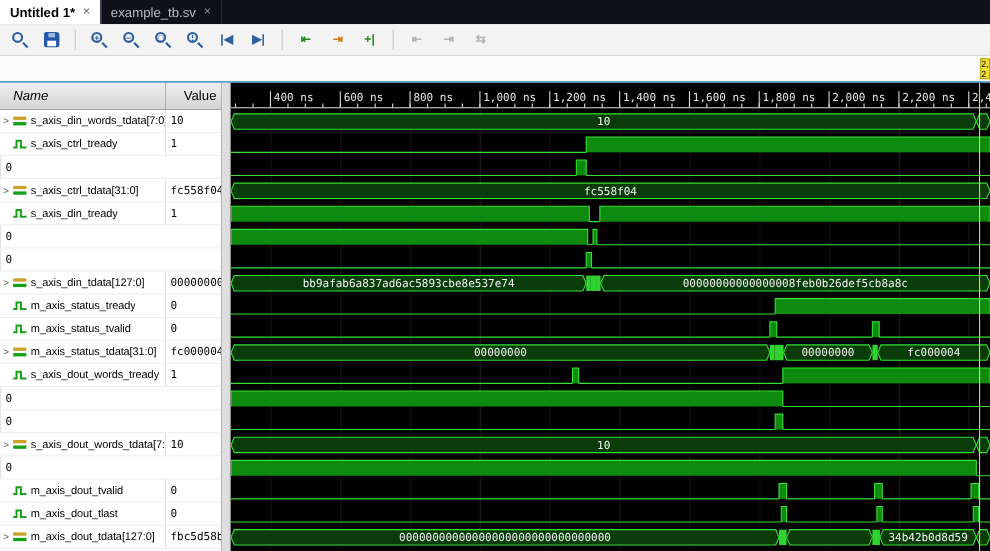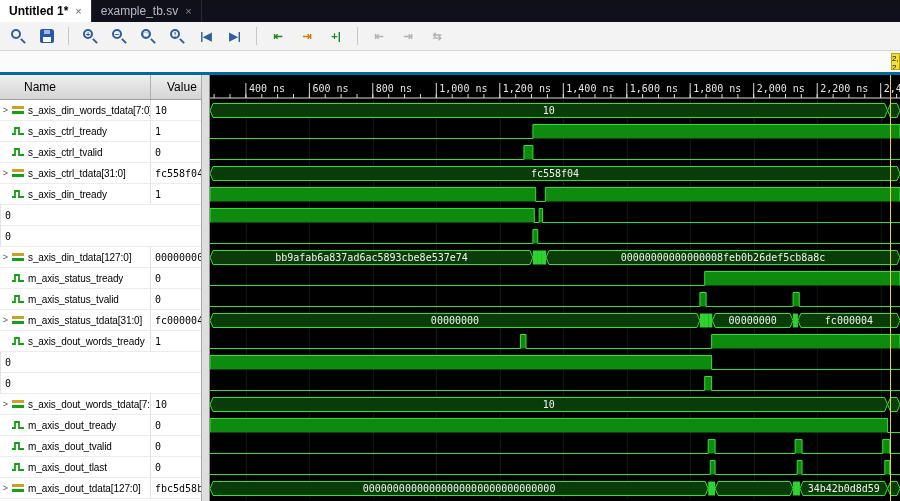--- a/index.html
+++ b/index.html
@@ -20,29 +20,29 @@
   .tsep { width:1px; height:18px; background:#c7c7c7; margin:0 5px; flex:none; }
   .tglyph { font-size:11px; font-weight:bold; line-height:1; }
   .mag { position:relative; width:14px; height:14px; flex:none; }
   .mag .lens { position:absolute; top:0; left:0; width:10px; height:10px; border:2px solid #2d5e9e; border-radius:50%; display:flex; align-items:center; justify-content:center; font-size:8px; font-weight:bold; color:#2d5e9e; }
   .mag .handle { position:absolute; width:6px; height:2px; background:#2d5e9e; bottom:1px; right:-1px; transform:rotate(45deg); }
   .floppy { position:relative; width:14px; height:14px; background:#2458a8; border-radius:2px 3px 2px 2px; }
   .floppy::before { content:""; position:absolute; left:3px; right:3px; bottom:1px; height:5px; background:#fff; }
   .floppy::after { content:""; position:absolute; top:1px; left:4px; width:6px; height:4px; background:#9db9e0; }
 
   
-  .substrip { height:24px; background:#fbfbfb; border-bottom:3px solid #0369a1; position:relative; flex:none; }
+  .substrip { height:24px; background:#fbfbfb; border-bottom:1px solid #0369a1; position:relative; flex:none; }
   .cursor-time-box { position:absolute; right:0; top:2px; bottom:2px; width:9px; background:#f2df3a; border:1px solid #b5a40f; color:#000; font-size:8px; line-height:9px; overflow:hidden; word-break:break-all; }
 
   
   .main { flex:1; display:flex; overflow:hidden; }
 
   .left { width:202px; flex:none; display:flex; flex-direction:column; background:#fff; border-right:1px solid #aaa; }
   .left-header { height:25px; flex:none; background:linear-gradient(#efefef,#d4d4d4); border-bottom:1px solid #9f9f9f; display:flex; align-items:stretch; font-size:12px; color:#000; }
-  .lh-name { width:150px; padding-left:24px; display:flex; align-items:center; }
+  .lh-name { width:150px; padding-left:12px; display:flex; align-items:center;font-style:italic; }
   .lh-value { flex:1; padding-left:16px; border-left:1px solid #b0b0b0; display:flex; align-items:center; }
   .sig-rows { flex:1; overflow:hidden; }
   .sig-row { height:21px; display:flex; align-items:stretch; border-bottom:1px solid #ececec; background:#fff; }
   .sig-name-cell { width:150px; flex:none; display:flex; align-items:center; overflow:hidden; white-space:nowrap; }
   .expander { width:11px; flex:none; text-align:center; color:#555; font-size:9px; }
   .sig-icon { flex:none; display:flex; align-items:center; }
   .sig-name { font-size:10px; letter-spacing:-0.1px; color:#000; margin-left:3px; overflow:hidden; }
   .sig-value { flex:1; font-family:"DejaVu Sans Mono",monospace; font-size:10px; color:#000; padding-left:4px; border-left:1px solid #e2e2e2; display:flex; align-items:center; overflow:hidden; white-space:nowrap; }
 
   .splitter { width:8px; flex:none; background:#dedede; border-right:1px solid #8f8f8f; }
@@ -161,29 +161,20 @@
               <span class="sig-icon">
                 <svg width="14" height="12" viewBox="0 0 14 12">
                   <path d="M1,9 H4 V3 H8 V9 H13" fill="none" stroke="#15a015" stroke-width="1.8"></path>
                 </svg>
               </span>
               <span class="sig-name">s_axis_ctrl_tready</span>
             </div>
             <div class="sig-value">1</div>
           </div>
           <div class="sig-row">
-            <div class="sig-name-cell">
-              <span class="expander"></span>
-              <span class="sig-icon">
-                <svg width="14" height="12" viewBox="0 0 14 12">
-                  <path d="M1,9 H4 V3 H8 V9 H13" fill="none" stroke="#15a015" stroke-width="1.8"></path>
-                </svg>
-              </span>
-              <span class="sig-name">s_axis_ctrl_tvalid</span>
-            </div>
             <div class="sig-value">0</div>
           </div>
           <div class="sig-row">
             <div class="sig-name-cell">
               <span class="expander">&gt;</span>
               <span class="sig-icon">
                 <svg width="14" height="12" viewBox="0 0 14 12">
                   <rect x="1" y="2" width="12" height="3" fill="#c9a227"></rect>
                   <rect x="1" y="7" width="12" height="3" fill="#15a015"></rect>
                 </svg>
@@ -285,29 +276,20 @@
                 <svg width="14" height="12" viewBox="0 0 14 12">
                   <rect x="1" y="2" width="12" height="3" fill="#c9a227"></rect>
                   <rect x="1" y="7" width="12" height="3" fill="#15a015"></rect>
                 </svg>
               </span>
               <span class="sig-name">s_axis_dout_words_tdata[7:0]</span>
             </div>
             <div class="sig-value">10</div>
           </div>
           <div class="sig-row">
-            <div class="sig-name-cell">
-              <span class="expander"></span>
-              <span class="sig-icon">
-                <svg width="14" height="12" viewBox="0 0 14 12">
-                  <path d="M1,9 H4 V3 H8 V9 H13" fill="none" stroke="#15a015" stroke-width="1.8"></path>
-                </svg>
-              </span>
-              <span class="sig-name">m_axis_dout_tready</span>
-            </div>
             <div class="sig-value">0</div>
           </div>
           <div class="sig-row">
             <div class="sig-name-cell">
               <span class="expander"></span>
               <span class="sig-icon">
                 <svg width="14" height="12" viewBox="0 0 14 12">
                   <path d="M1,9 H4 V3 H8 V9 H13" fill="none" stroke="#15a015" stroke-width="1.8"></path>
                 </svg>
               </span>

